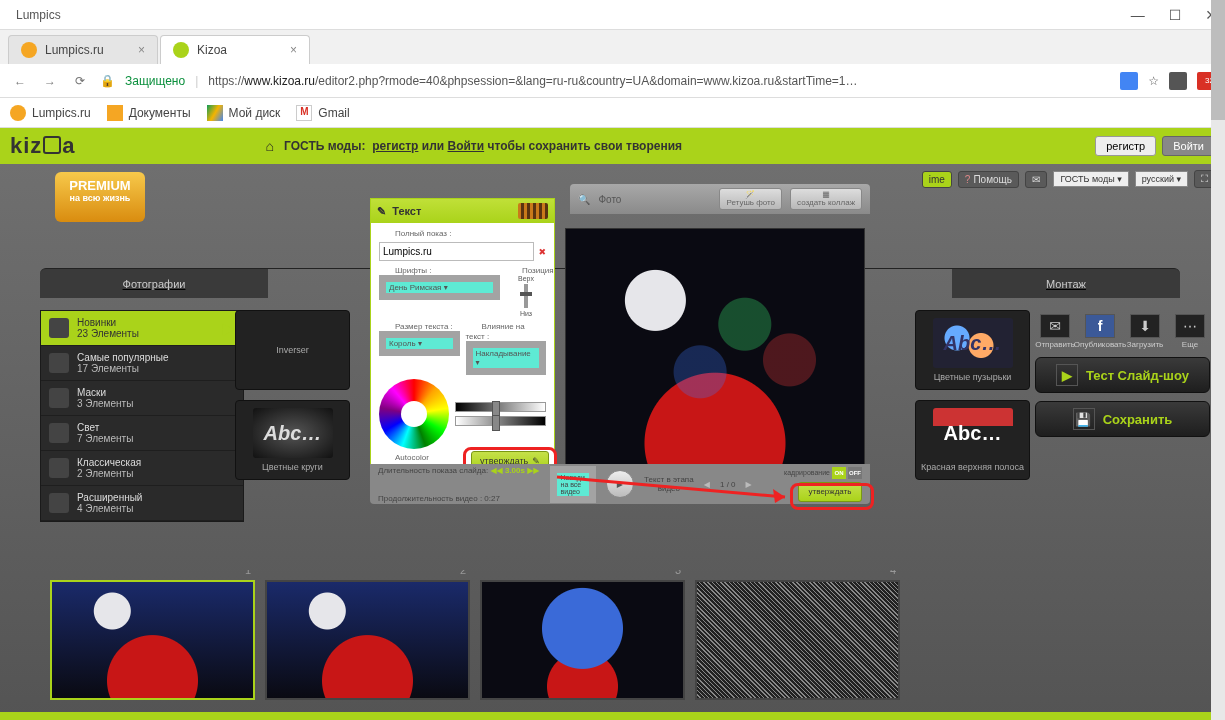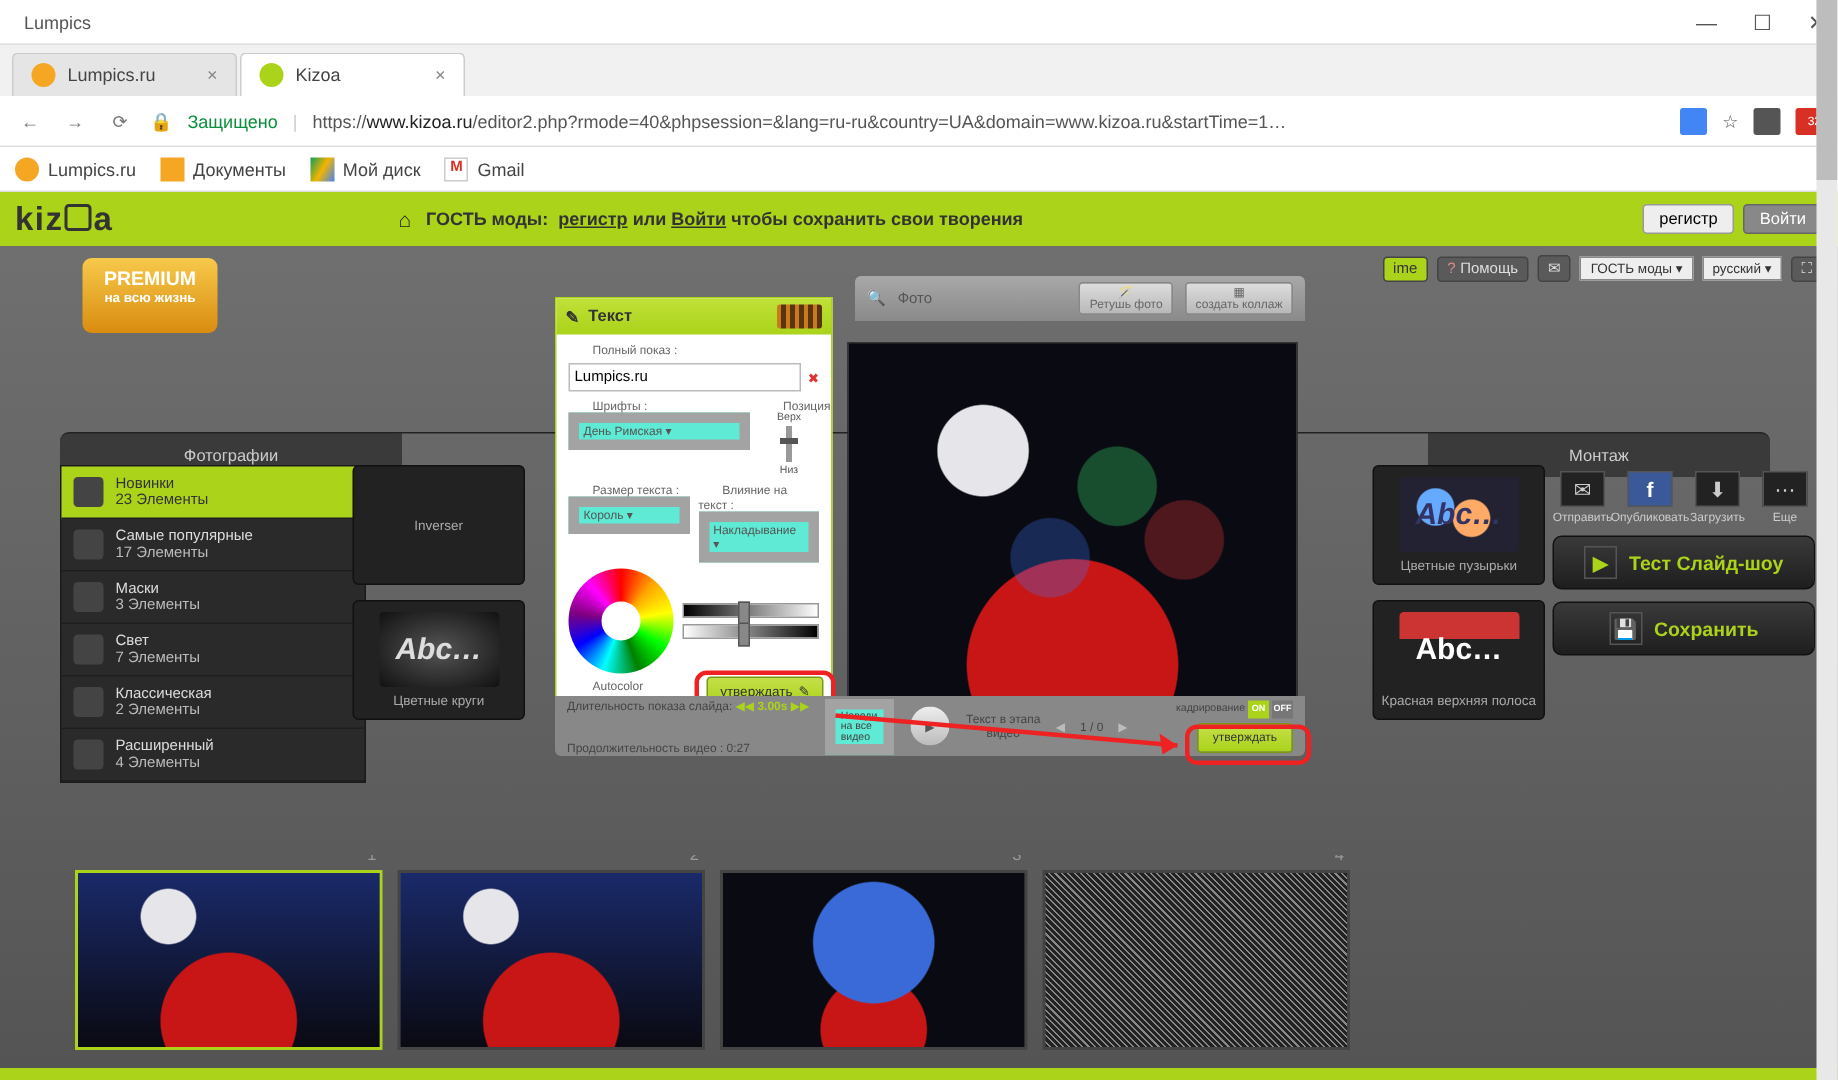--- a/index.html
+++ b/index.html
@@ -47,21 +47,21 @@
 .editor { position: relative; height: 556px; background: linear-gradient(#6f6f6f,#545454); overflow: hidden; }
 
 .premium-badge { position: absolute; top: 8px; left: 55px; width: 90px; height: 50px; background: linear-gradient(#f7c94b,#d98c0f); border-radius: 6px; color: #fff; font-size: 9px; text-align: center; padding-top: 6px; font-weight: bold; }
 .premium-badge .big { font-size: 13px; }
 
 .top-tools { position: absolute; top: 6px; right: 10px; display: flex; gap: 6px; align-items: center; font-size: 10px; color: #ddd; }
 .top-tool { background: #5a5a5a; border: 1px solid #444; padding: 2px 6px; border-radius: 3px; cursor: pointer; display: flex; align-items: center; gap: 3px; }
 .top-dd { background: #eee; border: 1px solid #888; color: #333; padding: 2px 6px; font-size: 9px; }
 
 
-.tabrow { position: absolute; top: 124px; left: 40px; right: 45px; height: 30px; display: flex; }
+.tabrow { position: absolute; top: 104px; left: 40px; right: 45px; height: 30px; display: flex; text-decoration: underline; }
 .tab-item { flex: 1; background: #3a3a3a; color: #ccc; font-size: 11px; display: flex; align-items: center; justify-content: center; border-top: 1px solid #222; cursor: pointer; }
 .tab-item:first-child { border-radius: 6px 0 0 0; }
 .tab-item:last-child { border-radius: 0 6px 0 0; }
 
 
 .left-cats { position: absolute; top: 146px; left: 40px; width: 204px; background: #2a2a2a; border: 1px solid #1a1a1a; }
 .cat { display: flex; align-items: center; gap: 8px; padding: 6px 8px; border-bottom: 1px solid #1e1e1e; cursor: pointer; }
 .cat .cico { width: 20px; height: 20px; background: #444; border-radius: 3px; }
 .cat .ctxt { font-size: 10px; color: #bbb; }
 .cat .ctxt .name { color: #ddd; display: block; }

